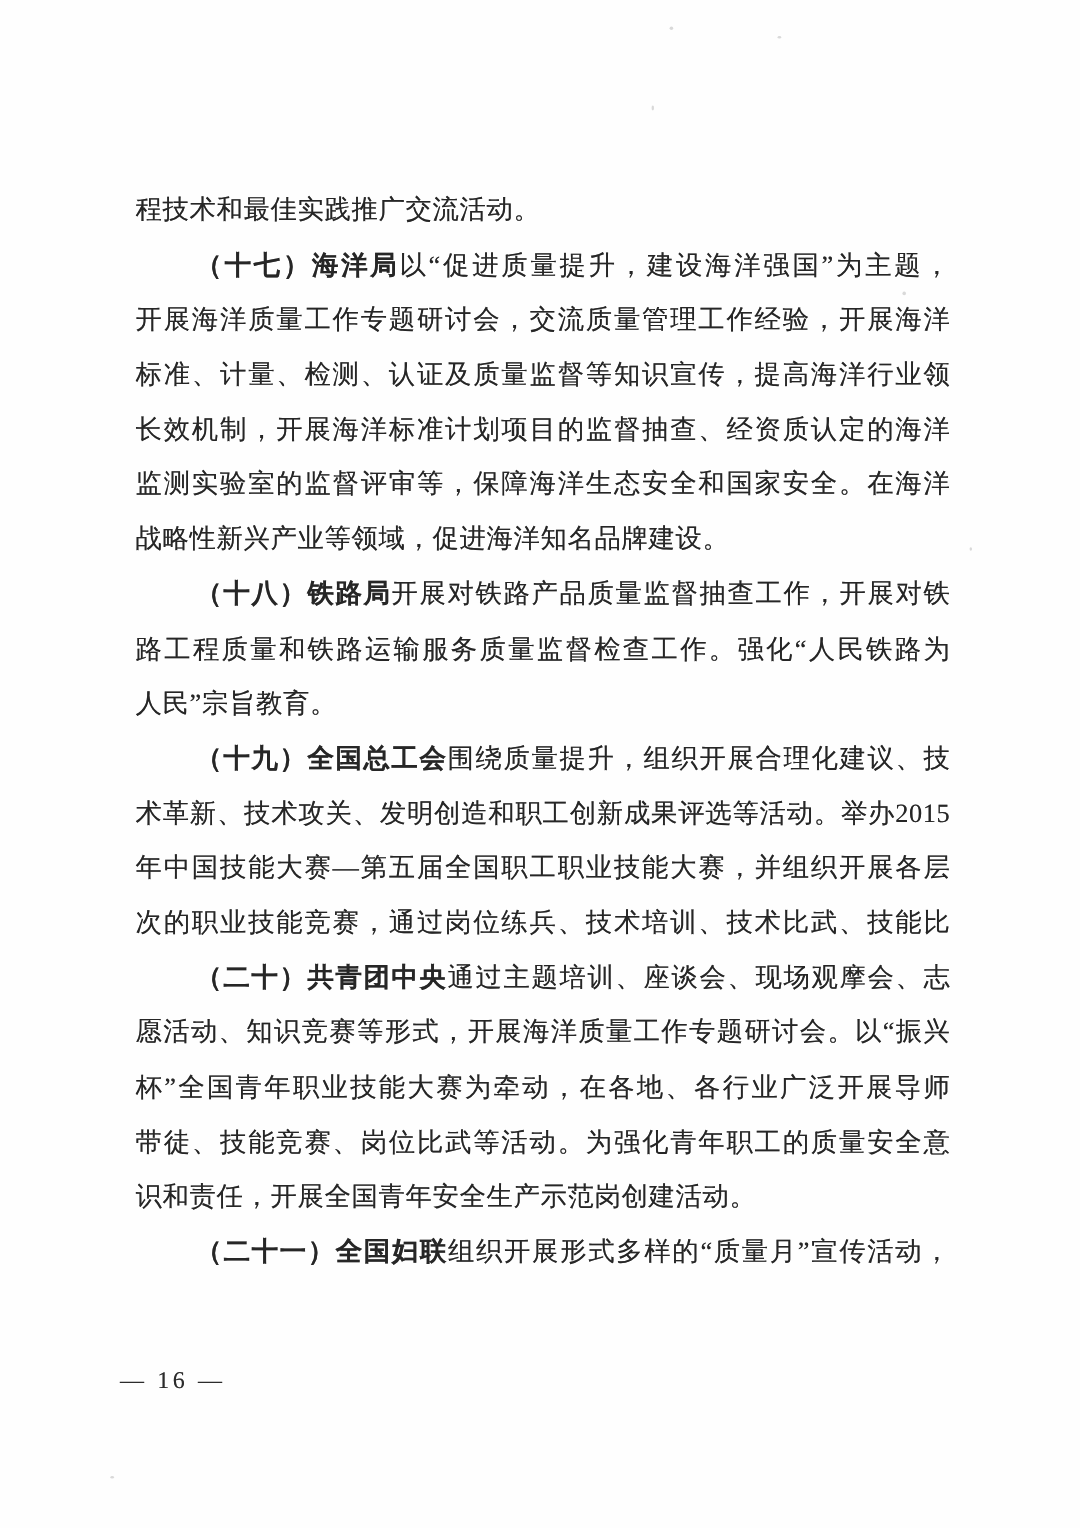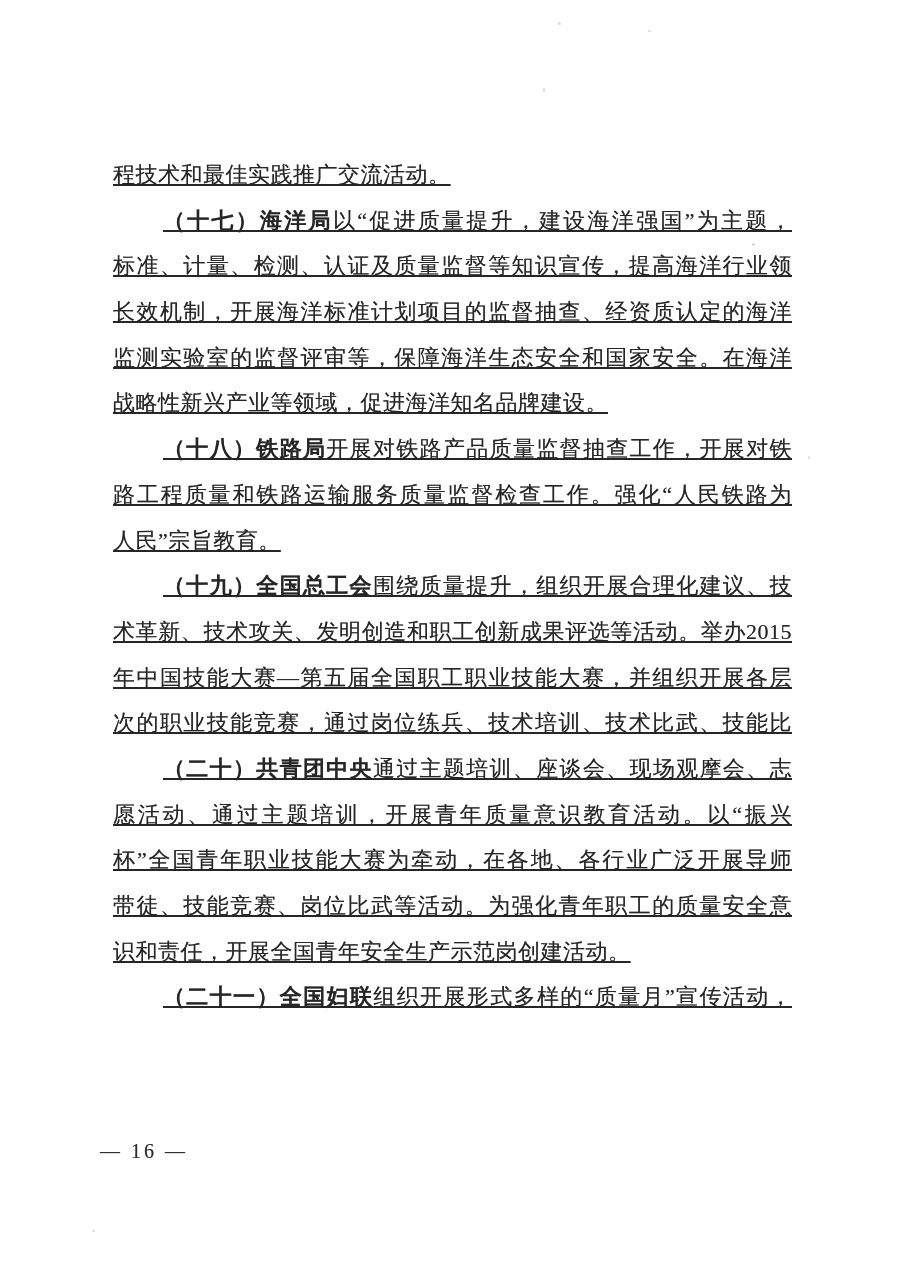--- a/index.html
+++ b/index.html
@@ -38,21 +38,20 @@
     height: 45.7px;
     line-height: 45.7px;
     font-size: 22px;
     letter-spacing: 0.5px;
     text-align: justify;
     text-align-last: justify;
     text-justify: inter-character;
     overflow: hidden;
     
     text-shadow: 0 0 0.5px rgba(40,40,40,0.55);
-    text-decoration: underline;
   }
   .line.short {
     text-align-last: left;
   }
   .line.indent {
     text-indent: 50px;
   }
   .seg-bold {
     font-weight: bold;
   }
@@ -79,39 +78,40 @@
   <div class="speck" style="left:752px; top:243px; width:3px; height:3px;"></div>
   <div class="speck" style="left:808px; top:456px; width:2px; height:3px;"></div>
   <div class="speck" style="left:92px; top:1230px; width:3px; height:2px;"></div>
 
   <div class="text-block" id="text-block">
       <div class="para">
         <div class="line short"><span class="seg-normal">程技术和最佳实践推广交流活动。</span></div>
       </div>
       <div class="para">
         <div class="line indent"><span class="seg-bold">（十七）海洋局</span><span class="seg-normal">以“促进质量提升，建设海洋强国”为主题，</span></div>
+        <div class="line"><span class="seg-normal">开展海洋质量工作专题研讨会，交流质量管理工作经验，开展海洋</span></div>
         <div class="line"><span class="seg-normal">标准、计量、检测、认证及质量监督等知识宣传，提高海洋行业领</span></div>
         <div class="line"><span class="seg-normal">长效机制，开展海洋标准计划项目的监督抽查、经资质认定的海洋</span></div>
         <div class="line"><span class="seg-normal">监测实验室的监督评审等，保障海洋生态安全和国家安全。在海洋</span></div>
         <div class="line short"><span class="seg-normal">战略性新兴产业等领域，促进海洋知名品牌建设。</span></div>
       </div>
       <div class="para">
         <div class="line indent"><span class="seg-bold">（十八）铁路局</span><span class="seg-normal">开展对铁路产品质量监督抽查工作，开展对铁</span></div>
         <div class="line"><span class="seg-normal">路工程质量和铁路运输服务质量监督检查工作。强化“人民铁路为</span></div>
         <div class="line short"><span class="seg-normal">人民”宗旨教育。</span></div>
       </div>
       <div class="para">
         <div class="line indent"><span class="seg-bold">（十九）全国总工会</span><span class="seg-normal">围绕质量提升，组织开展合理化建议、技</span></div>
         <div class="line"><span class="seg-normal">术革新、技术攻关、发明创造和职工创新成果评选等活动。举办2015</span></div>
         <div class="line"><span class="seg-normal">年中国技能大赛—第五届全国职工职业技能大赛，并组织开展各层</span></div>
         <div class="line"><span class="seg-normal">次的职业技能竞赛，通过岗位练兵、技术培训、技术比武、技能比</span></div>
       </div>
       <div class="para">
         <div class="line indent"><span class="seg-bold">（二十）共青团中央</span><span class="seg-normal">通过主题培训、座谈会、现场观摩会、志</span></div>
-        <div class="line"><span class="seg-normal">愿活动、通过主题培训，开展青年质量意识教育活动。以“振兴</span></div>
+        <div class="line"><span class="seg-normal">愿活动、知识竞赛等形式，开展海洋质量工作专题研讨会。以“振兴</span></div>
         <div class="line"><span class="seg-normal">杯”全国青年职业技能大赛为牵动，在各地、各行业广泛开展导师</span></div>
         <div class="line"><span class="seg-normal">带徒、技能竞赛、岗位比武等活动。为强化青年职工的质量安全意</span></div>
         <div class="line short"><span class="seg-normal">识和责任，开展全国青年安全生产示范岗创建活动。</span></div>
       </div>
       <div class="para">
         <div class="line indent"><span class="seg-bold">（二十一）全国妇联</span><span class="seg-normal">组织开展形式多样的“质量月”宣传活动，</span></div>
       </div>
     </div>
 
   <div class="page-number">— 16 —</div>

